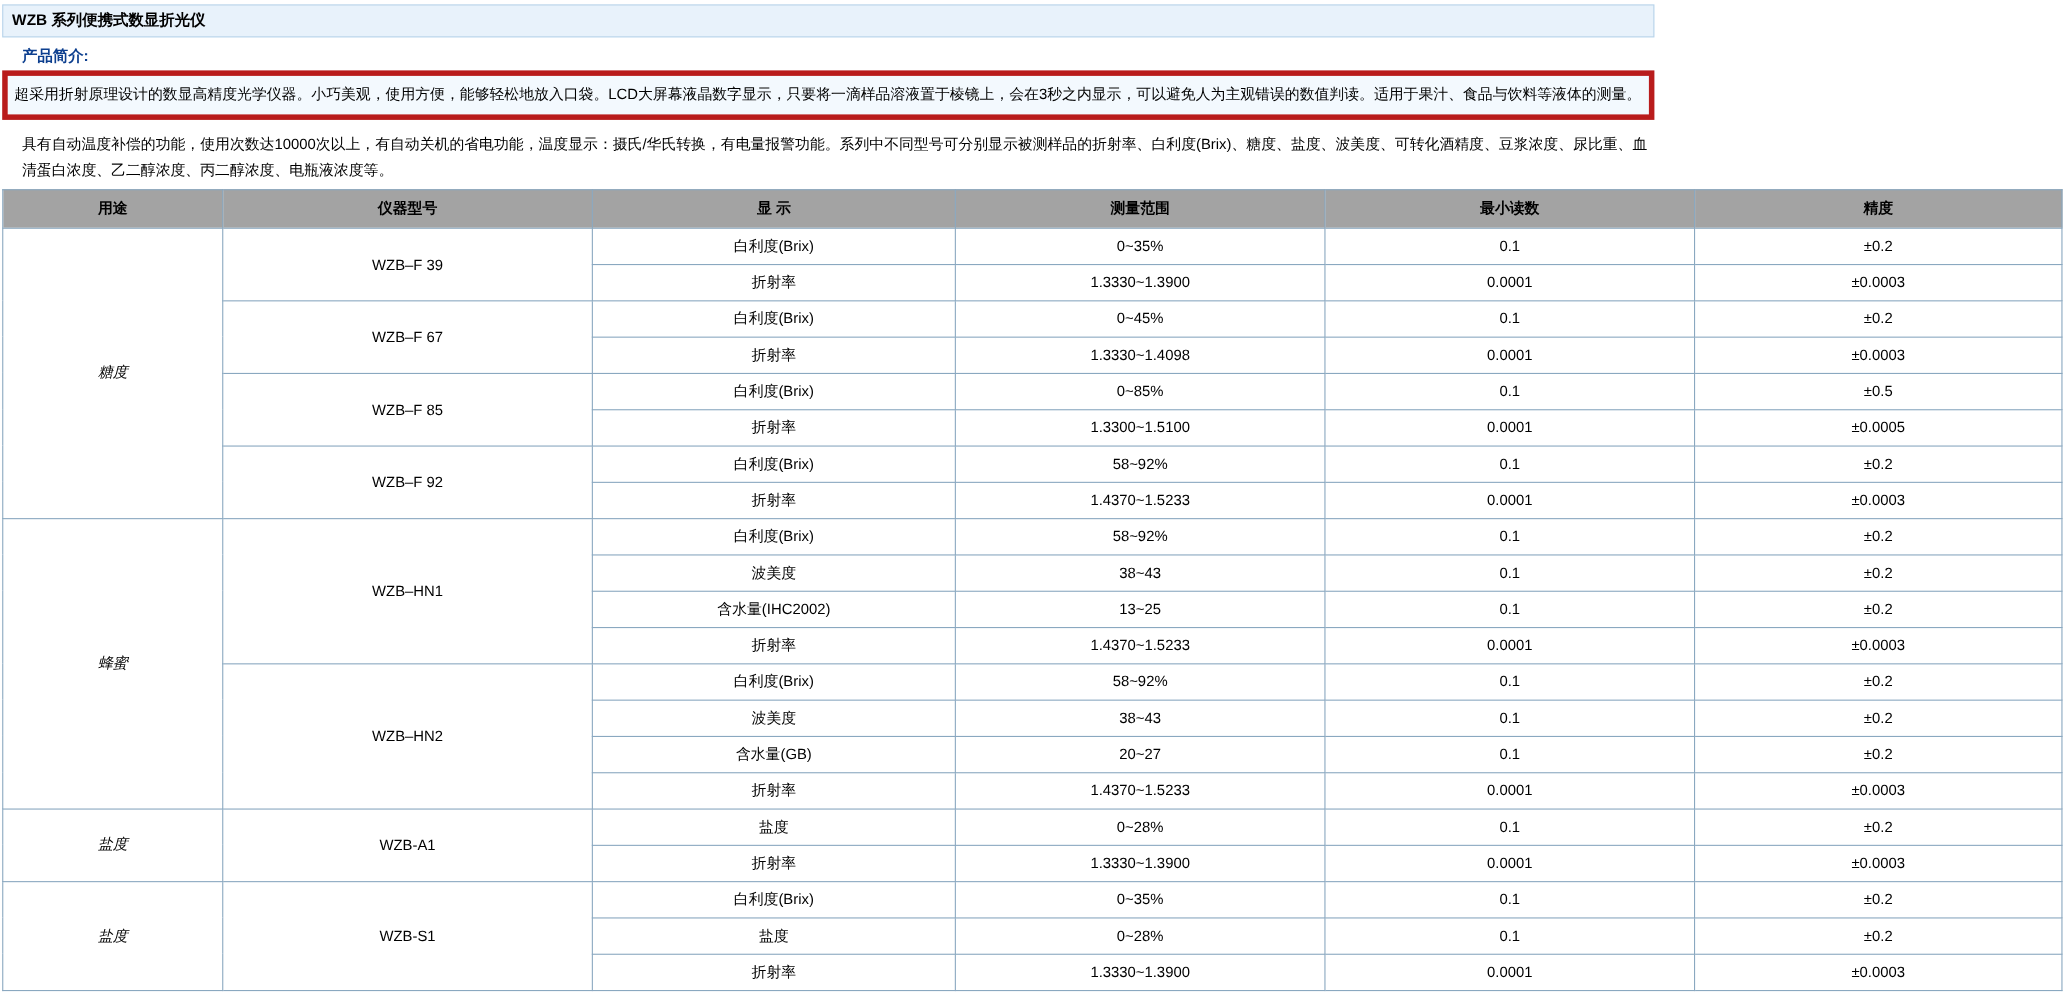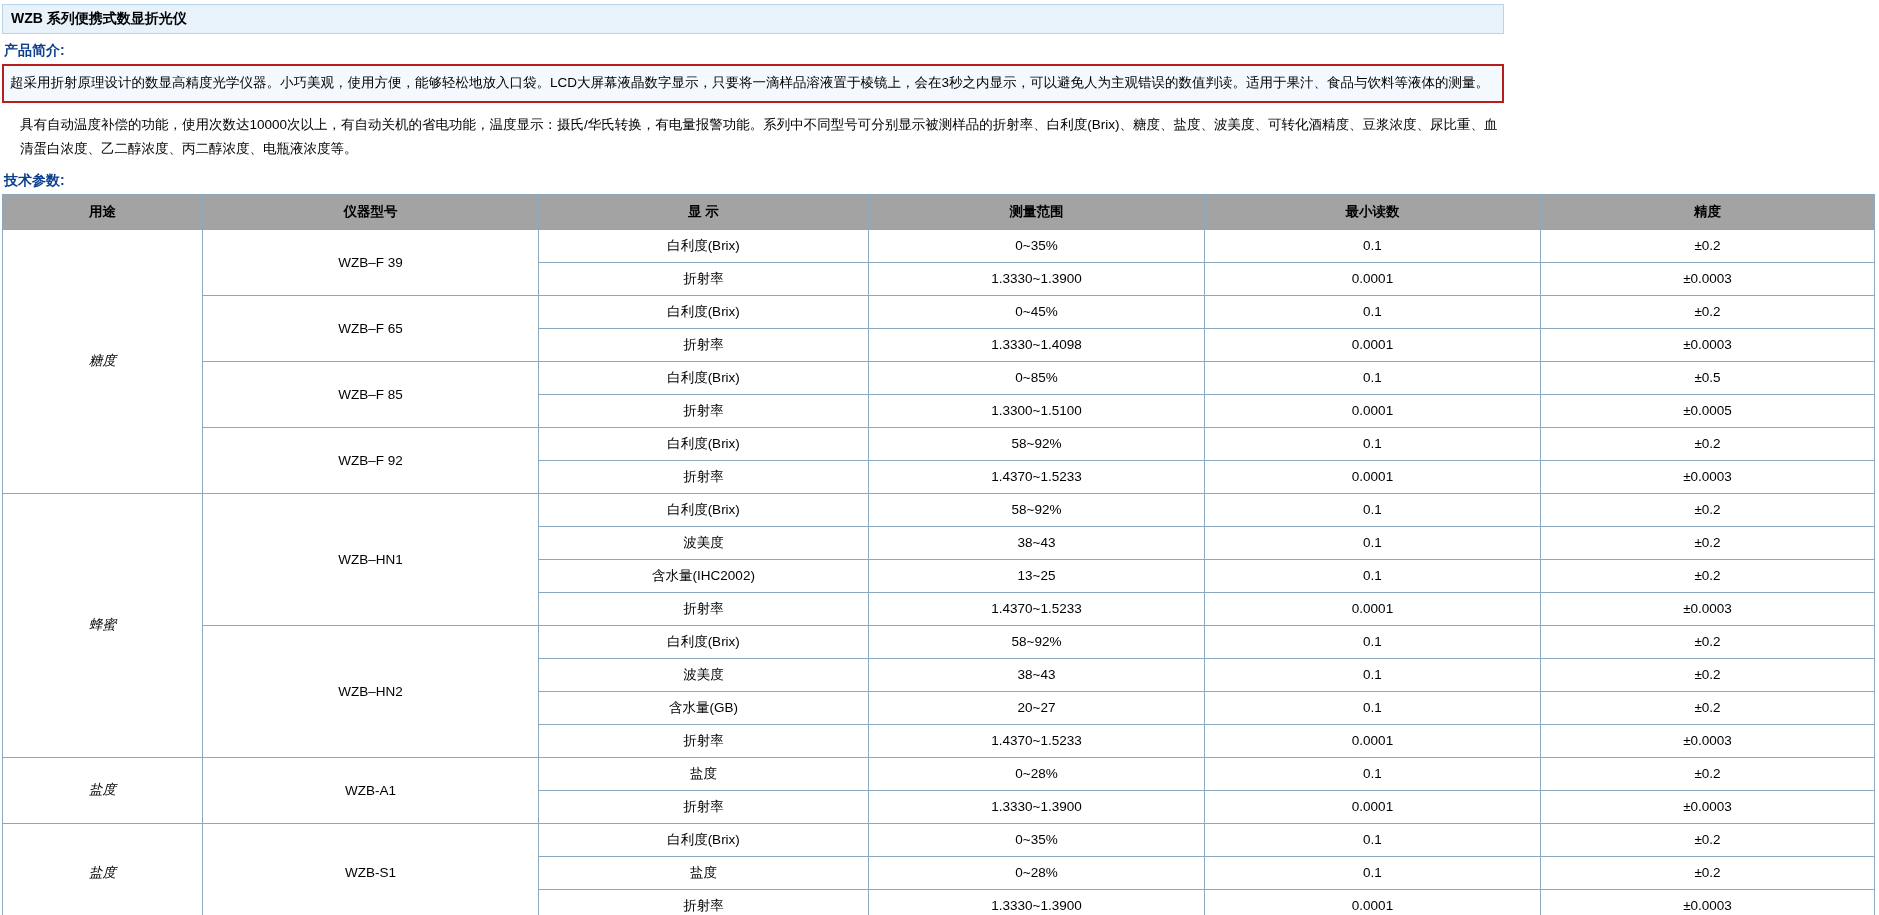--- a/index.html
+++ b/index.html
@@ -26,23 +26,24 @@
     padding: 5px 8px;
     font-weight: bold;
     font-size: 14px;
     color: #000000;
   }
   .section-label {
     color: #0d3f8f;
     font-weight: bold;
     font-size: 14px;
     padding: 6px 4px 2px 4px;
+    margin-left: 16px;
   }
   .intro-box {
-    border: 2px solid #b91c1c;
+    border: 5px solid #b91c1c;
     background: #f3f9fe;
     margin: 2px 2px 0 2px;
     padding: 6px 6px;
     line-height: 1.7;
     font-size: 13.5px;
   }
   .intro-plain {
     margin: 10px 4px 4px 20px;
     line-height: 1.8;
     font-size: 13.5px;
@@ -87,21 +88,20 @@
 <div class="page">
 
   <div class="title-bar">WZB 系列便携式数显折光仪</div>
 
   <div class="section-label">产品简介:</div>
 
   <div class="intro-box">超采用折射原理设计的数显高精度光学仪器。小巧美观，使用方便，能够轻松地放入口袋。LCD大屏幕液晶数字显示，只要将一滴样品溶液置于棱镜上，会在3秒之内显示，可以避免人为主观错误的数值判读。适用于果汁、食品与饮料等液体的测量。</div>
 
   <div class="intro-plain">具有自动温度补偿的功能，使用次数达10000次以上，有自动关机的省电功能，温度显示：摄氏/华氏转换，有电量报警功能。系列中不同型号可分别显示被测样品的折射率、白利度(Brix)、糖度、盐度、波美度、可转化酒精度、豆浆浓度、尿比重、血清蛋白浓度、乙二醇浓度、丙二醇浓度、电瓶液浓度等。</div>
 
-  <div class="section-label">技术参数:</div>
 
   <table class="spec">
     <colgroup>
       <col class="col-use">
         <col class="col-model">
         <col class="col-disp">
       <col class="col-range">
         <col class="col-min">
         <col class="col-acc">
     </colgroup>
@@ -124,21 +124,21 @@
           <td>0.1</td>
           <td>±0.2</td>
         </tr>
         <tr>
           <td>折射率</td>
           <td>1.3330~1.3900</td>
           <td>0.0001</td>
           <td>±0.0003</td>
         </tr>
         <tr>
-          <td rowspan="2">WZB–F 65</td>
+          <td rowspan="2">WZB–F 67</td>
           <td>白利度(Brix)</td>
           <td>0~45%</td>
           <td>0.1</td>
           <td>±0.2</td>
         </tr>
         <tr>
           <td>折射率</td>
           <td>1.3330~1.4098</td>
           <td>0.0001</td>
           <td>±0.0003</td>

